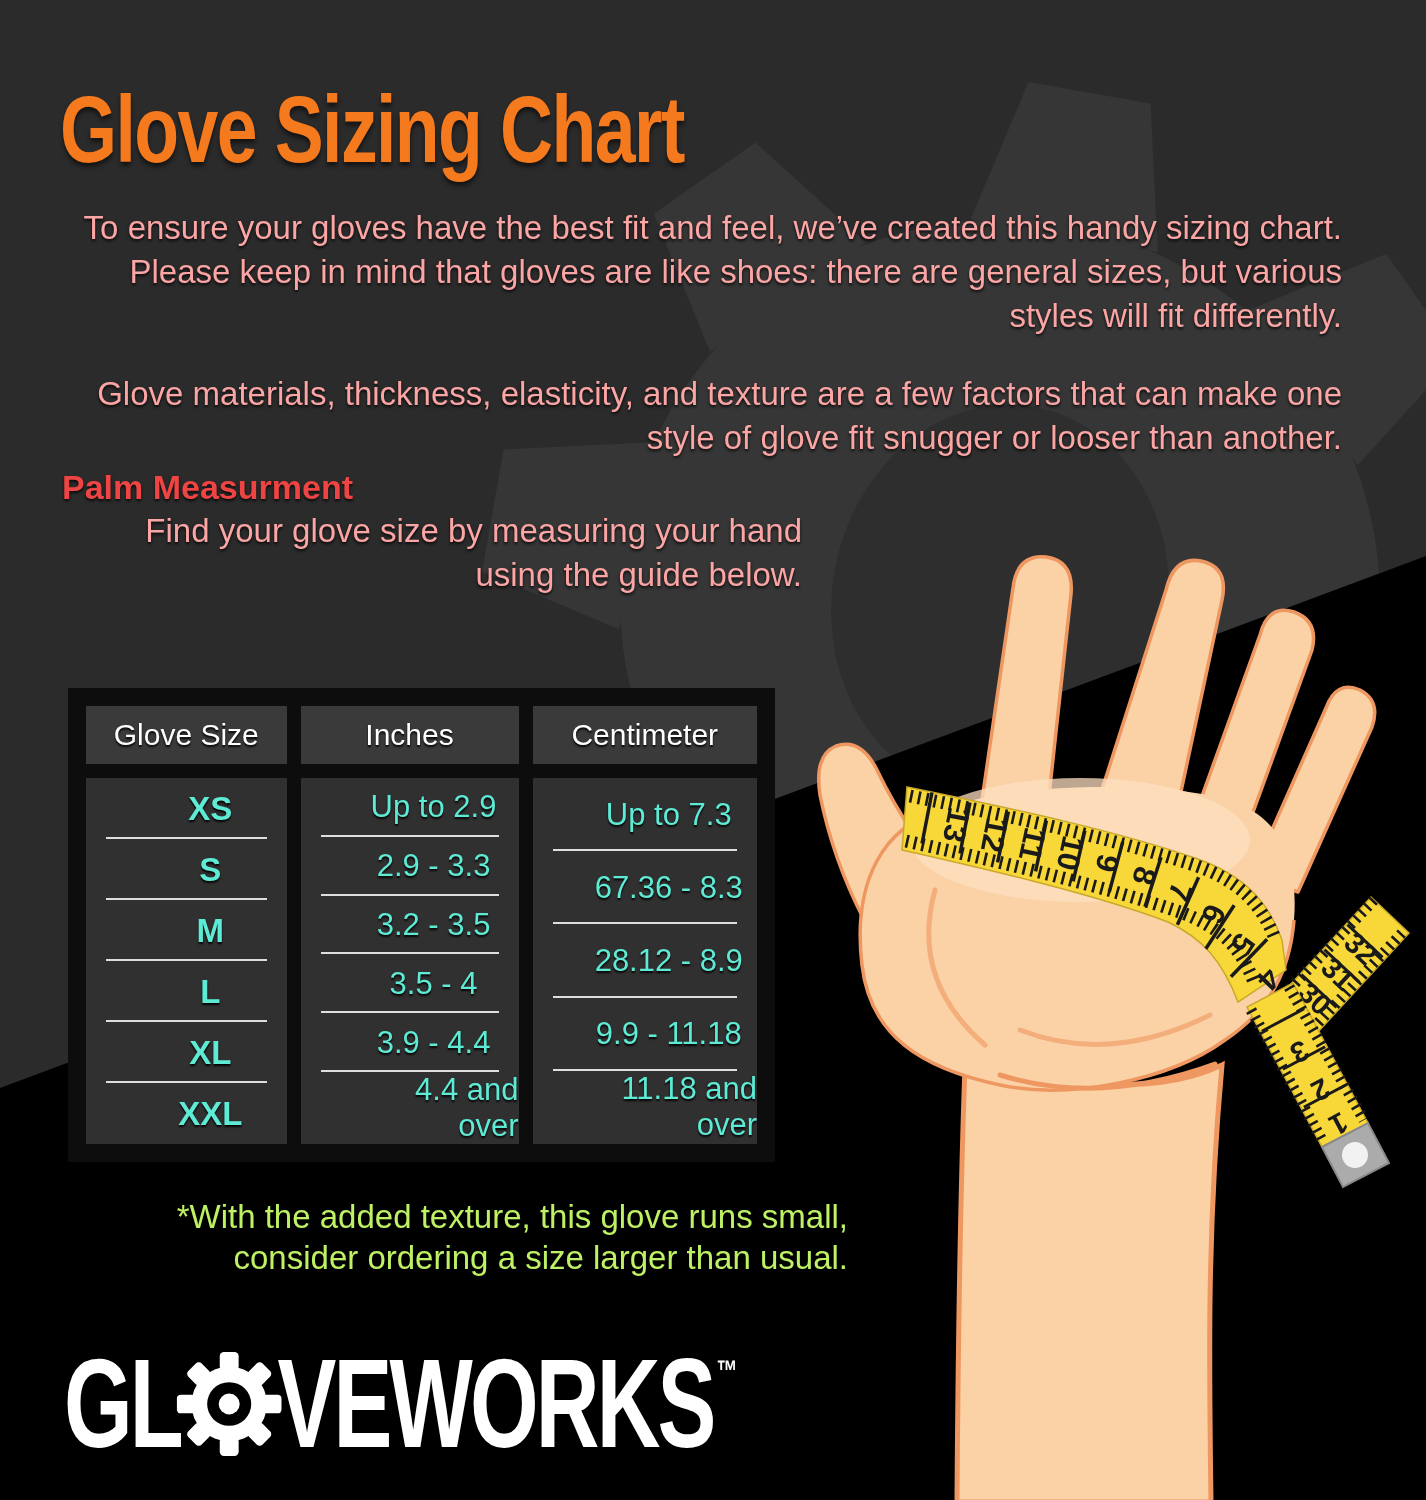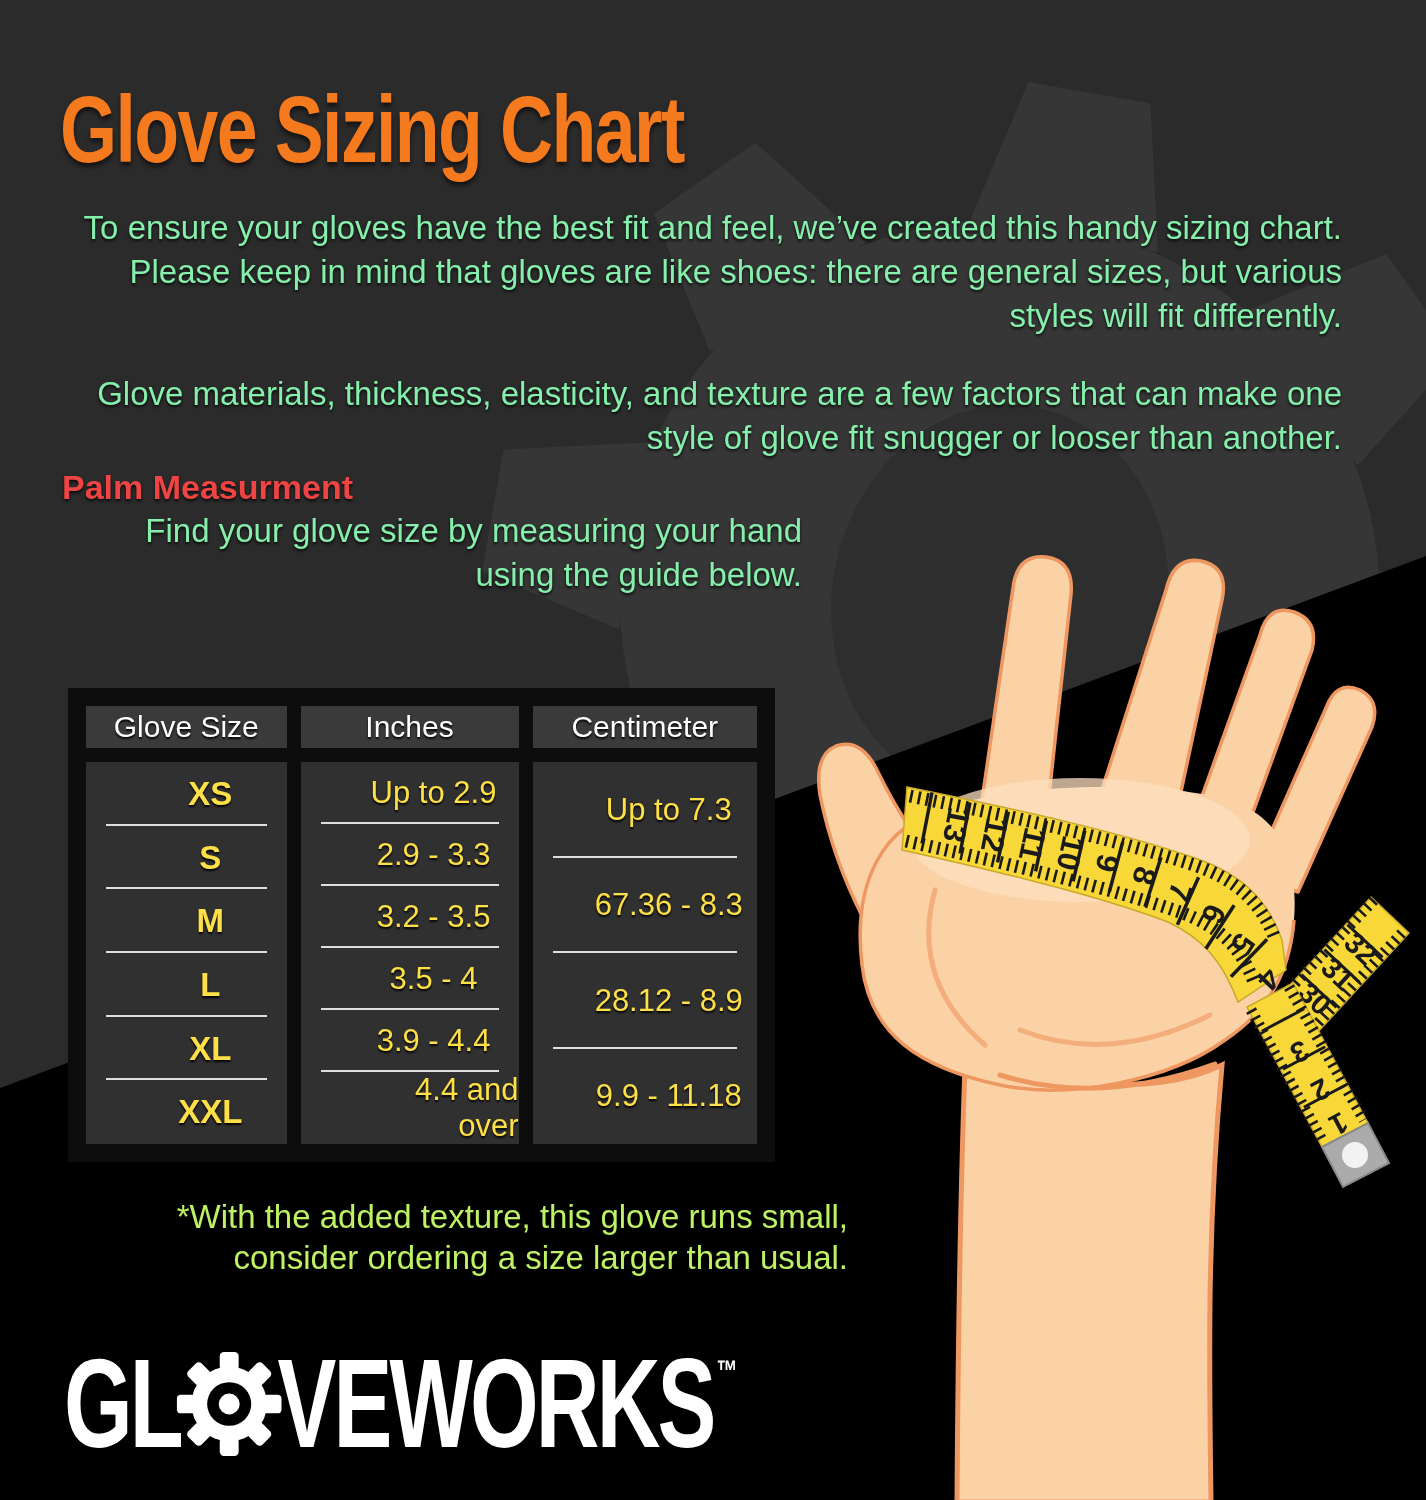--- a/index.html
+++ b/index.html
@@ -12,48 +12,48 @@
     position:absolute;left:0;top:0;width:1426px;height:1500px;background:#000;
     clip-path:polygon(0 1088px,1426px 556px,1426px 1500px,0 1500px);
   }
   .page-title{
     position:absolute;left:60px;top:80px;line-height:100px;white-space:nowrap;
     font-size:94px;font-weight:700;color:#F5791D;letter-spacing:-2px;
     transform:scaleX(0.78);transform-origin:left center;
     text-shadow:0 4px 5px rgba(0,0,0,.55);
   }
   .body-copy{
-    position:absolute;left:62px;font-size:33px;line-height:44px;color:#86efac;
+    position:absolute;left:62px;font-size:33px;line-height:44px;color:#fca5a5;
     text-shadow:0 2px 3px rgba(0,0,0,.8);
   }
   .intro-1{top:206px;width:1280px;}
   .intro-2{top:356px;width:1280px;margin-top:16px;}
   .palm-heading{
     position:absolute;left:62px;top:468px;font-size:34px;font-weight:700;color:#ef4444;
     text-shadow:0 2px 3px rgba(0,0,0,.8);
   }
   .palm-body{top:509px;width:740px;}
   
   .size-table{
     position:absolute;left:68px;top:688px;width:707px;height:474px;background:#0D0D0D;
     box-sizing:border-box;padding:18px;display:flex;flex-direction:column;gap:14px;
   }
-  .size-table .head-row{display:flex;gap:14px;height:42px;flex:none;}
+  .size-table .head-row{display:flex;gap:14px;height:58px;flex:none;}
   .head-cell{
     background:#3A3A3A;display:flex;align-items:center;justify-content:center;
     font-size:30px;color:#fff;text-shadow:0 2px 2px rgba(0,0,0,.9);
   }
   .body-cols{display:flex;gap:14px;flex:1;}
   .col{background:#303030;display:flex;flex-direction:column;}
   .c1{flex:0.92;}
   .c2{flex:1;}
   .c3{flex:1.03;}
   .cell{
     flex:1;display:flex;align-items:center;justify-content:center;position:relative;
-    font-size:31px;color:#fde047;text-shadow:0 2px 2px rgba(0,0,0,.9);padding-left:48px;
+    font-size:31px;color:#5eead4;text-shadow:0 2px 2px rgba(0,0,0,.9);padding-left:48px;
   }
   .cell.size{font-weight:700;font-size:33px;}
   .cell:not(:last-child)::after{
     content:"";position:absolute;left:20px;right:20px;bottom:0;height:2px;background:#DEDEDE;
   }
   .footnote{
     position:absolute;left:68px;top:1196px;width:780px;font-size:33px;line-height:41px;
     color:#bef264;text-shadow:0 2px 3px rgba(0,0,0,.8);
   }
   
@@ -121,20 +121,21 @@
         <div class="cell">3.2 - 3.5</div>
         <div class="cell">3.5 - 4</div>
         <div class="cell">3.9 - 4.4</div>
         <div class="cell">4.4 and over</div>
       </div>
       <div class="col c3">
         <div class="cell">Up to 7.3</div>
         <div class="cell">67.36 - 8.3</div>
         <div class="cell">28.12 - 8.9</div>
         <div class="cell">9.9 - 11.18</div>
+        <div class="cell">11.18 and over</div>
       </div>
     </div>
   </div>
 
   <div class="footnote">*With the added texture, this glove runs small, consider ordering a size larger than usual.</div>
 
   <div class="hand-wrap">
     <svg width="656" height="960" viewBox="0 0 656 960">
 
       <path d="M196,500 C190,650 188,810 187,962 L441,962 C439,820 437,690 452,525 C380,560 265,545 196,500 Z" fill="#FBD2A6" stroke="#EF9760" stroke-width="5"></path>

